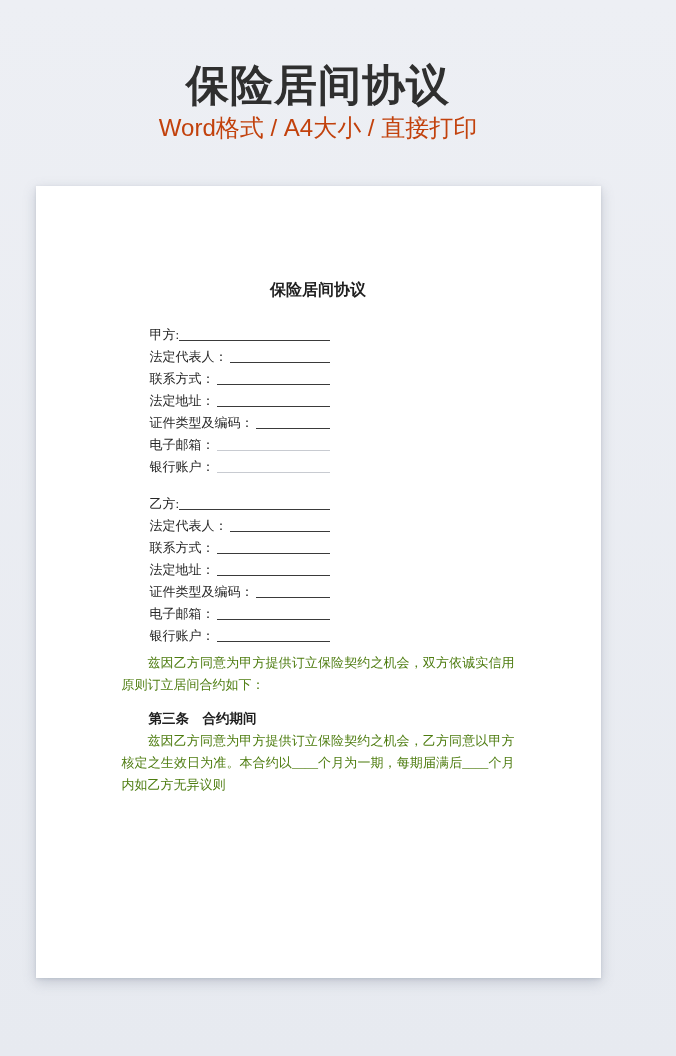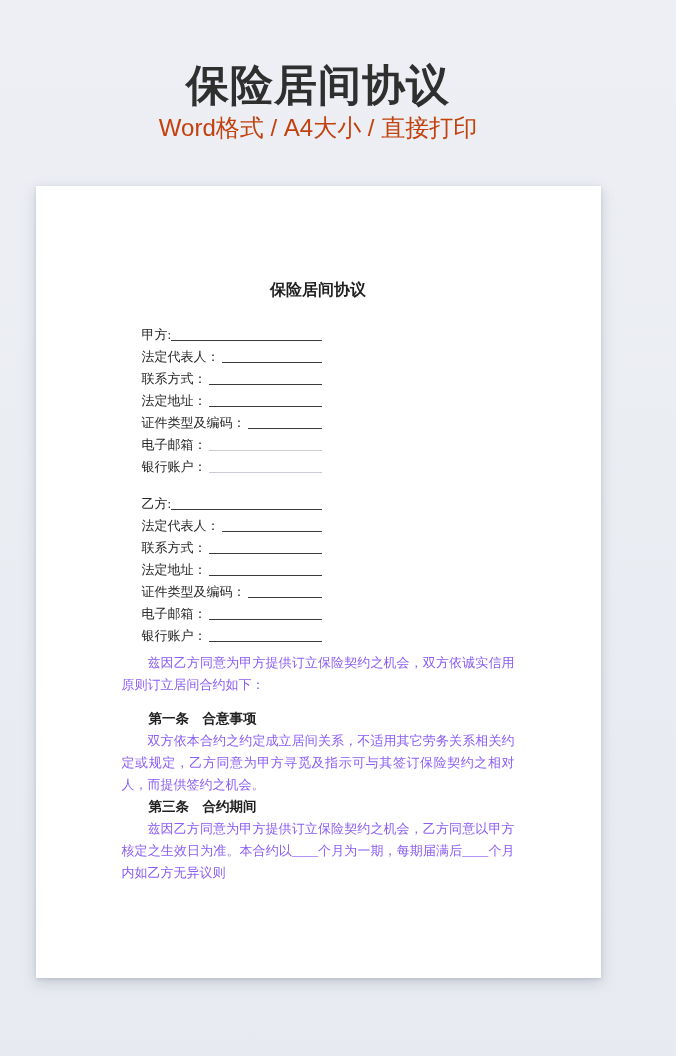--- a/index.html
+++ b/index.html
@@ -54,21 +54,21 @@
   .doc-title {
     margin: 0;
     font-size: 16px;
     line-height: 18px;
     font-weight: 700;
     text-align: center;
     color: #1f1f1f;
   }
   
   .fields {
-    margin: 23px 0 0 20px;
+    margin: 23px 0 0 28px;
     width: 180px;
   }
   .fields.party-b {
     margin-top: 15px;
   }
   .frow {
     display: flex;
     align-items: flex-end;
     height: 22px;
     font-size: 13px;
@@ -89,21 +89,21 @@
   .frow.light .fline { border-bottom-color: #c8cbd1; }
   
   .intro {
     margin: 7px 0 12px 0;
   }
   .body-text, .intro {
     font-size: 13px;
     line-height: 22px;
     text-align: justify;
     text-indent: 2em;
-    color: #8b5cf6;
+    color: #4d7c0f;
   }
   .art-heading {
     margin: 0;
     font-size: 13.5px;
     line-height: 22px;
     font-weight: 700;
     text-indent: 2em;
     color: #1f1f1f;
   }
   .body-text { margin: 0; }
@@ -179,24 +179,20 @@
         <span class="fline"></span>
       </div>
       <div class="frow">
         <span class="flabel">银行账户：</span>
         <span class="fline"></span>
       </div>
     </div>
 
     <p class="intro">兹因乙方同意为甲方提供订立保险契约之机会，双方依诚实信用原则订立居间合约如下：</p>
 
-    <section>
-      <h3 class="art-heading">第一条　合意事项</h3>
-      <p class="body-text">双方依本合约之约定成立居间关系，不适用其它劳务关系相关约定或规定，乙方同意为甲方寻觅及指示可与其签订保险契约之相对人，而提供签约之机会。</p>
-    </section>
 
     <section>
     </section>
 
     <section>
       <h3 class="art-heading">第三条　合约期间</h3>
       <p class="body-text">兹因乙方同意为甲方提供订立保险契约之机会，乙方同意以甲方核定之生效日为准。本合约以____个月为一期，每期届满后____个月内如乙方无异议则</p>
     </section>
 
   </div>

